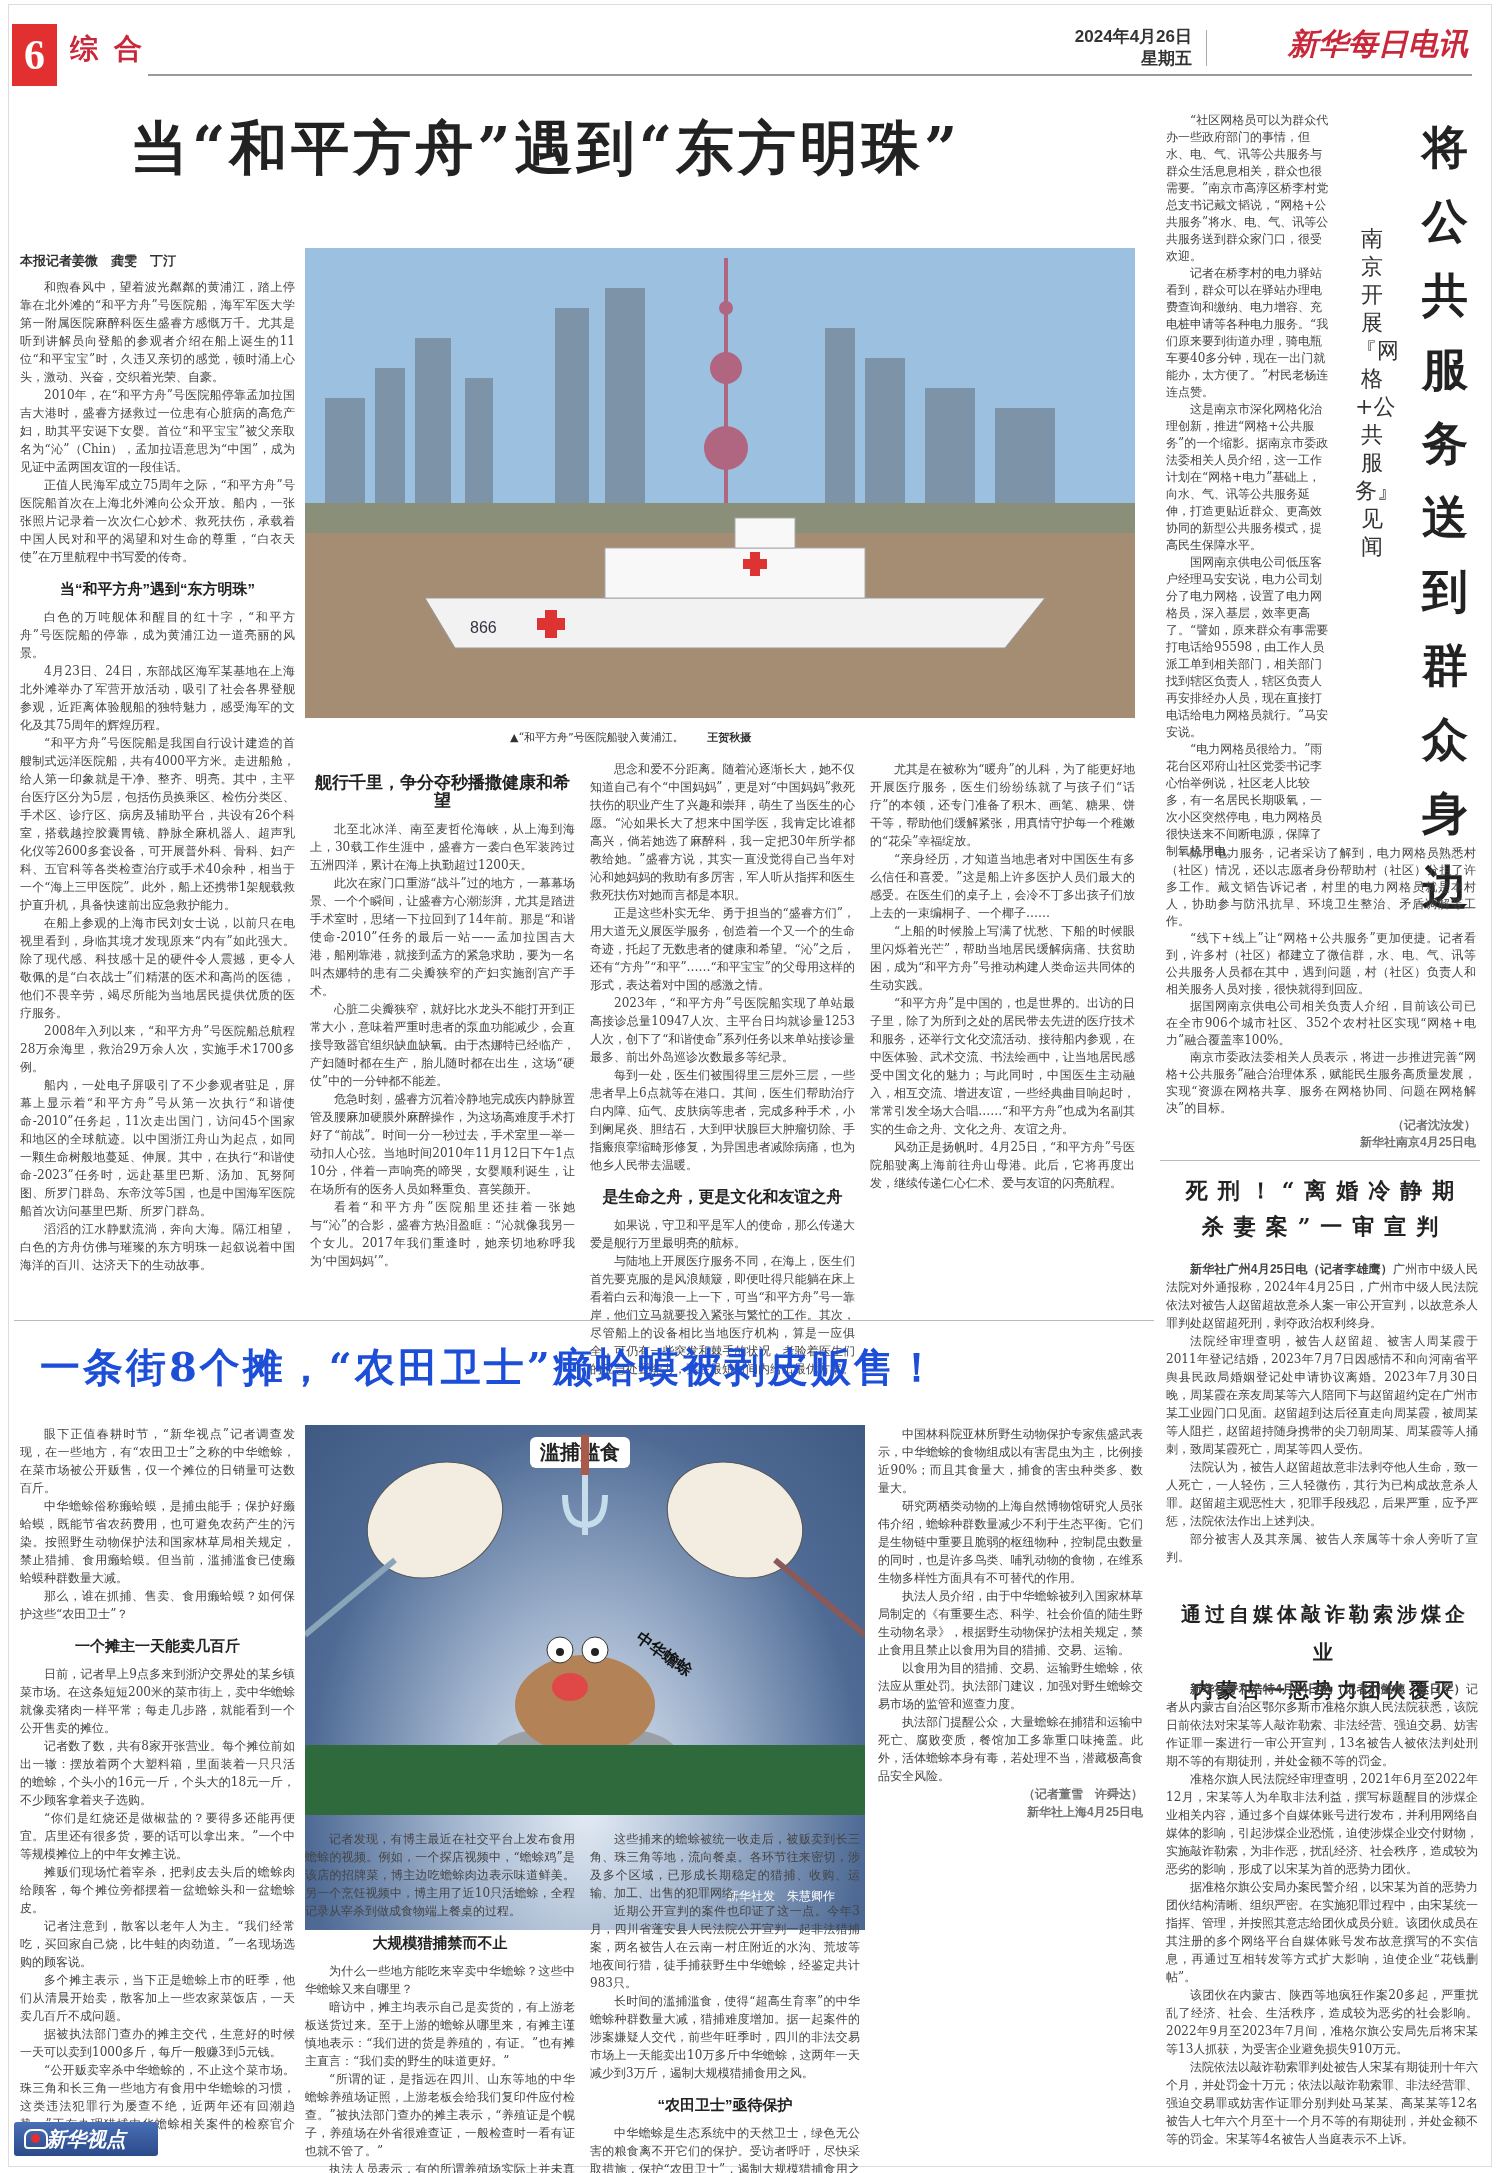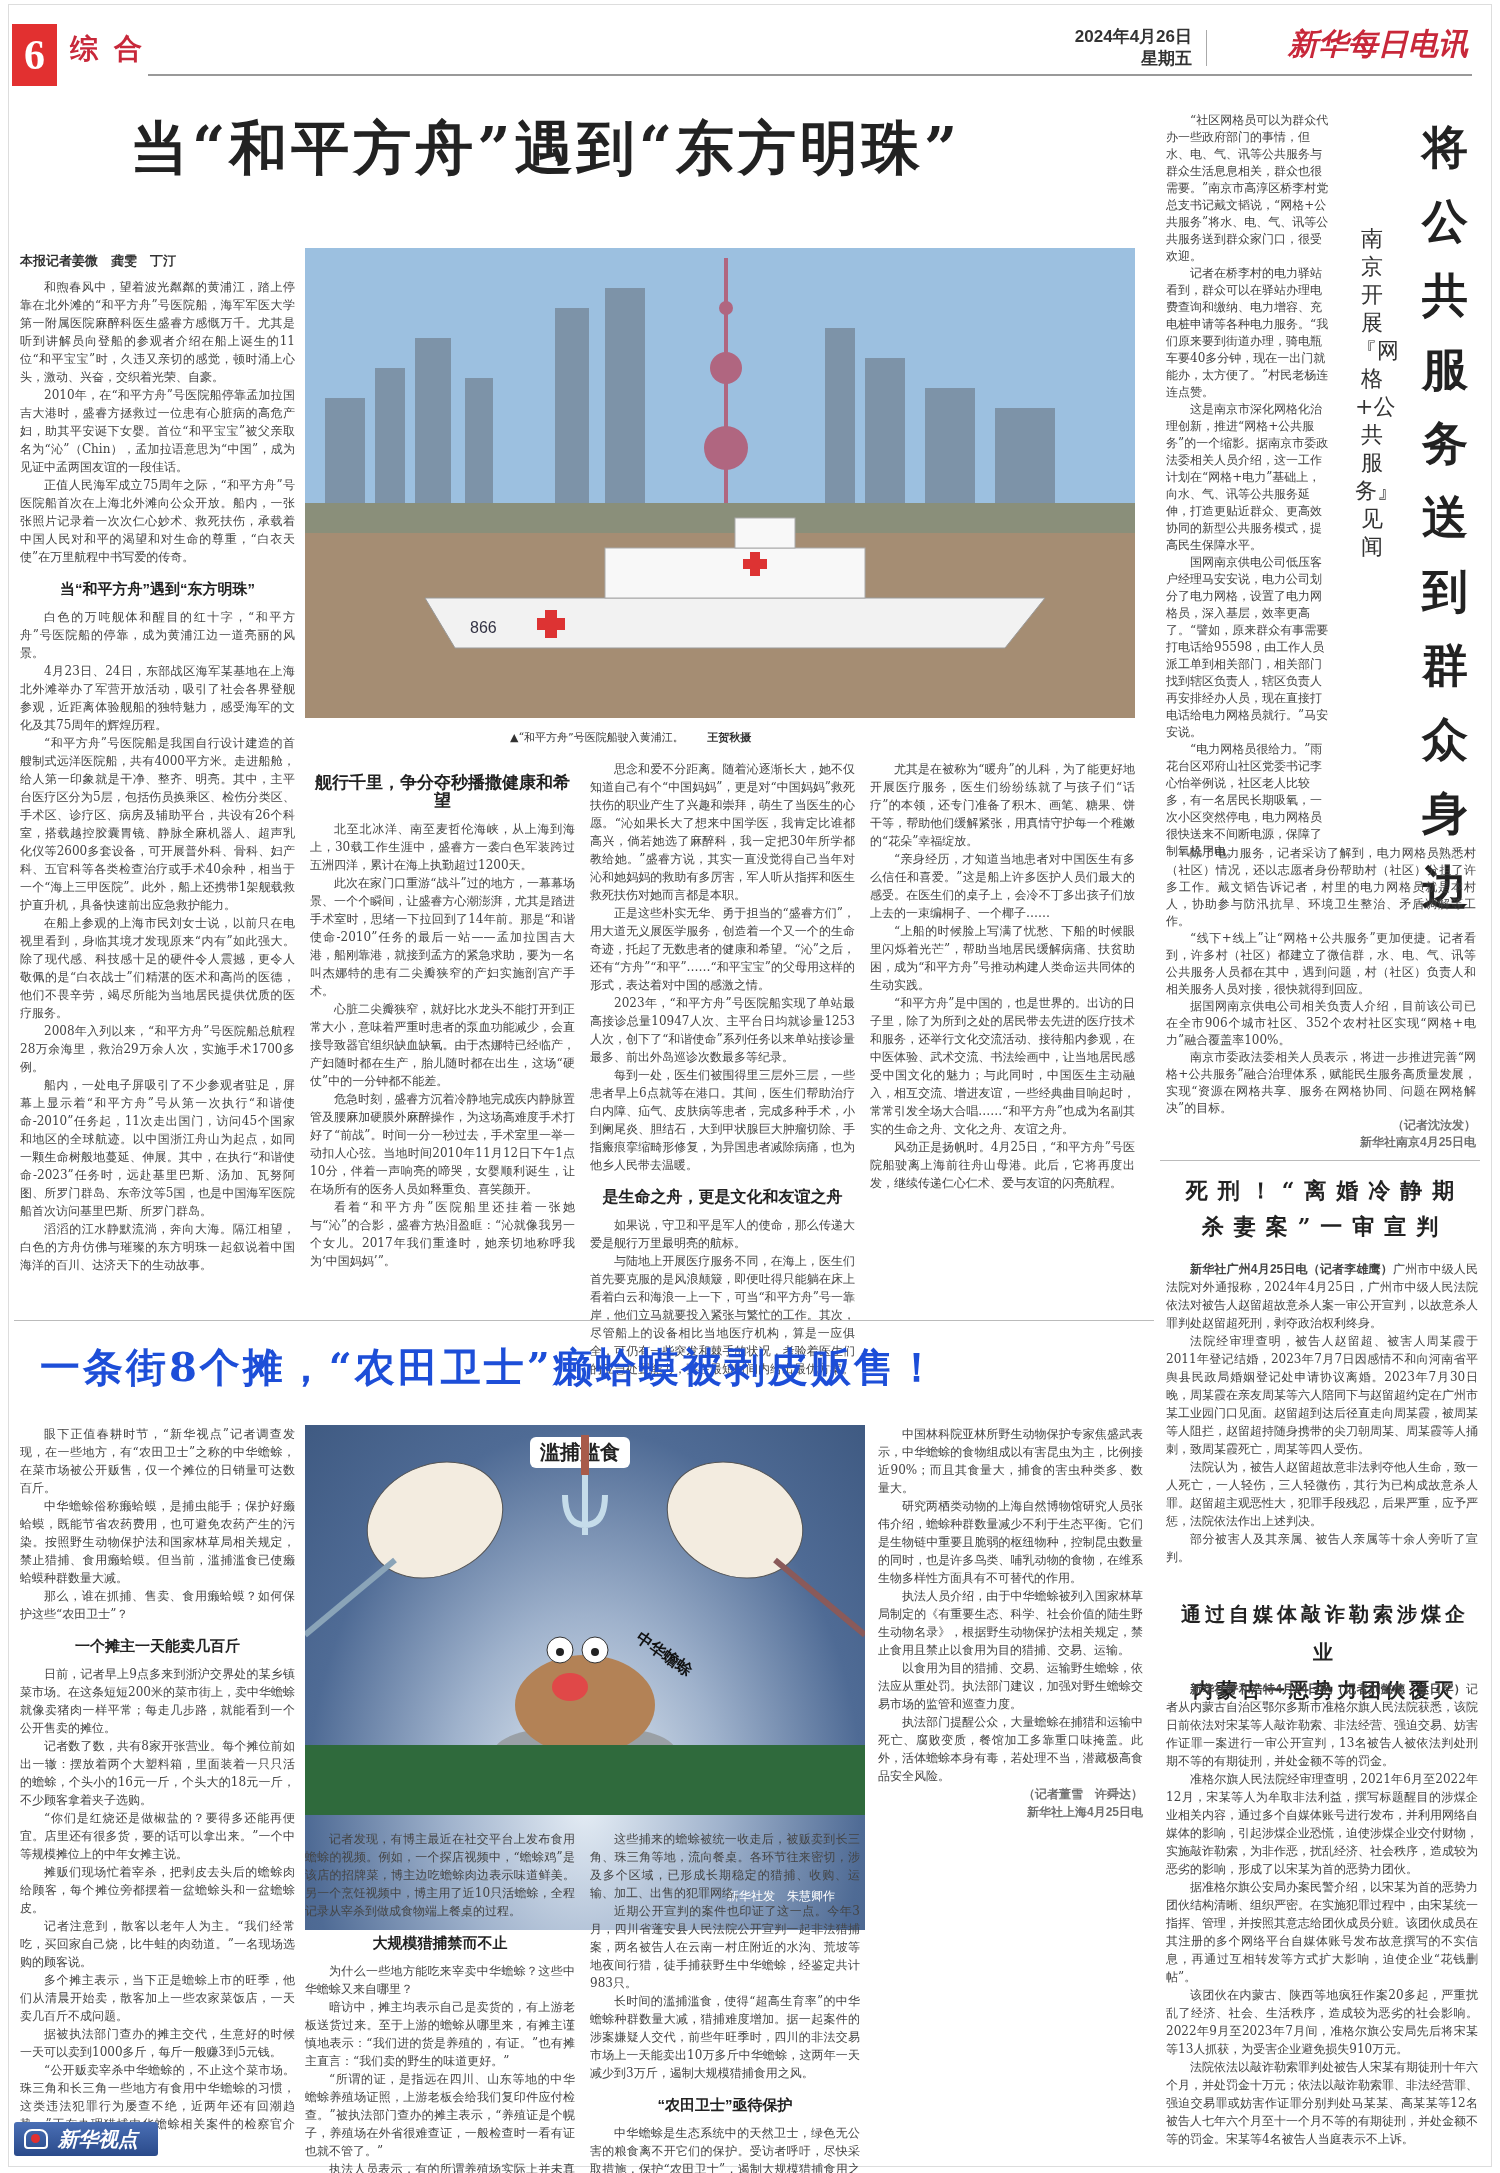--- a/index.html
+++ b/index.html
@@ -26,21 +26,21 @@
   .right-text { position: absolute; left: 1166px; top: 112px; width: 165px; font-size: 12px; line-height: 17px; color: #444; }
   .right-text p { text-indent: 2em; }
 
   .sep { position: absolute; border-top: 1px solid #bbb; }
   .h2 { position: absolute; font-weight: bold; color: #222; text-align: center; letter-spacing: 10px; }
   .headline2 { position: absolute; left: 40px; top: 1340px; font-size: 40px; font-weight: bold; color: #1d4ed8; letter-spacing: 3px; }
   .cartoon { position: absolute; left: 305px; top: 1425px; width: 560px; height: 505px; overflow: hidden; background: radial-gradient(ellipse at 50% 75%, #e5edf5 0%, #9fb2cc 35%, #4f6b95 70%, #3f5a82 100%); }
   .cartoon-title { position: absolute; left: 225px; top: 12px; background: #fff; border-radius: 6px; padding: 2px 10px; font-family: "Liberation Sans", sans-serif; font-weight: bold; font-size: 20px; color: #222; }
   .cartoon-credit { position: absolute; right: 30px; bottom: 25px; font-size: 12px; color: #fff; font-family: "Liberation Sans", sans-serif; }
   .sig { text-align: right; font-family: "Liberation Sans", sans-serif; font-weight: bold; color: #737373; text-indent: 0 !important; }
-  .logo-xhsd { position: absolute; left: 14px; top: 2122px; width: 144px; height: 34px; background: linear-gradient(#4a6fb5, #2a4a8a); border-radius: 3px; color: #fff; font-family: "Liberation Sans", sans-serif; font-weight: bold; font-style: italic; font-size: 20px; line-height: 34px; padding-left: 44px; }
+  .logo-xhsd { position: absolute; left: 14px; top: 2122px; width: 144px; height: 34px; background: linear-gradient(#4a6fb5, #2a4a8a); border-radius: 3px; color: #fff; font-family: "Liberation Sans", sans-serif; font-weight: bold; font-style: italic; font-size: 20px; line-height: 34px; padding-left: 32px; }
   .logo-xhsd .cam { position: absolute; left: 10px; top: 7px; width: 24px; height: 20px; border: 2px solid #fff; border-radius: 8px 8px 4px 4px; }
   .logo-xhsd .cam::after { content: ""; position: absolute; left: 5px; top: 3px; width: 9px; height: 9px; border-radius: 50%; background: #e23030; }
 </style>
 </head>
 <body>
 
 <div class="page"></div>
 
 <div class="header">
   <div class="page-num">6</div>

